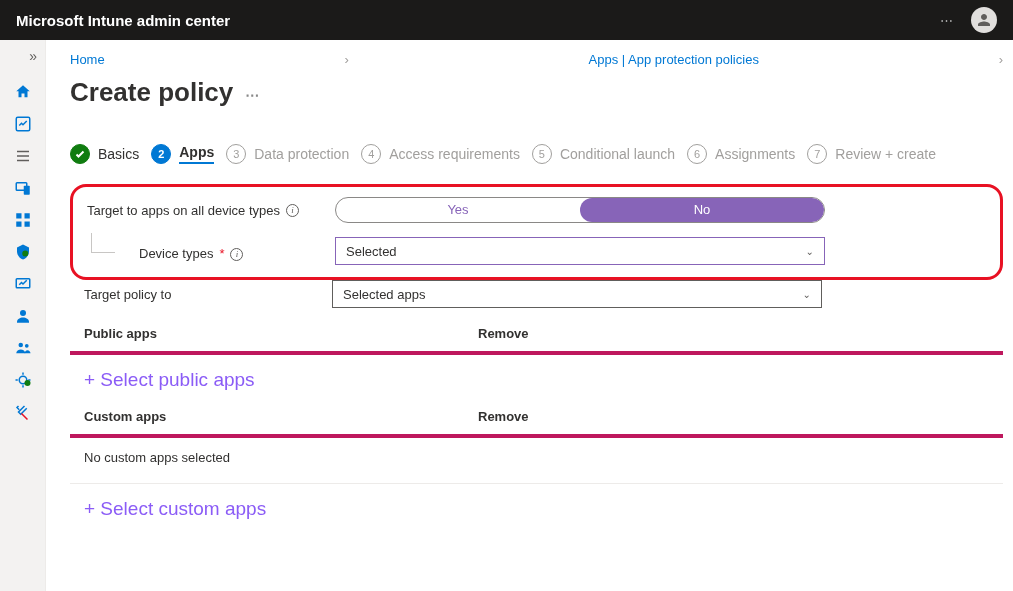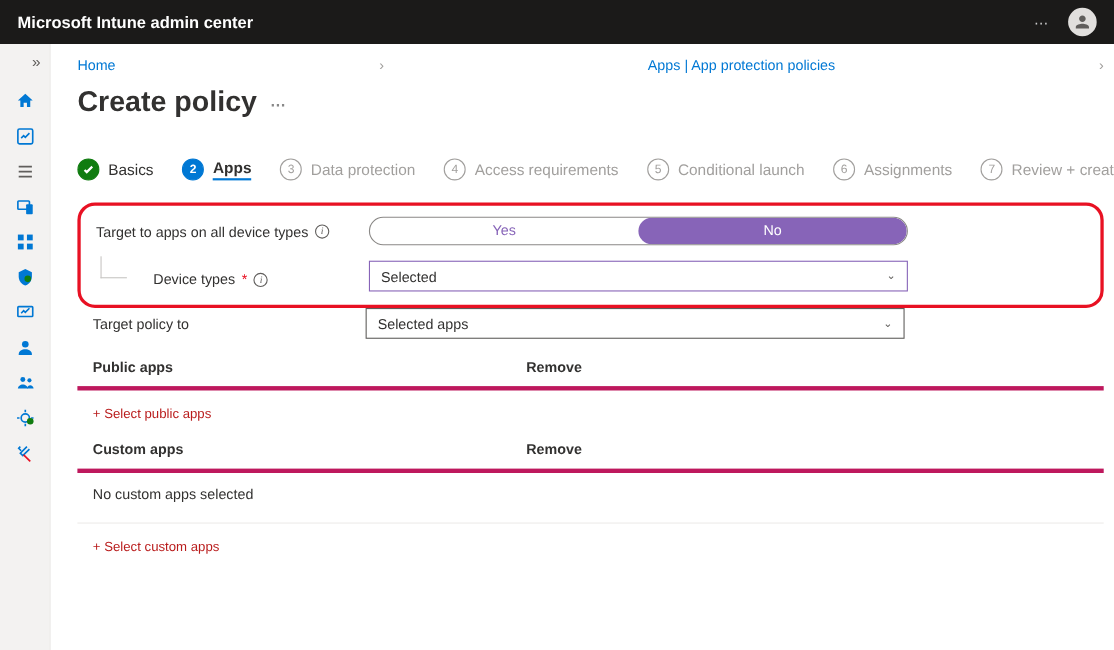--- a/index.html
+++ b/index.html
@@ -22,21 +22,21 @@
 
   
   .main { flex: 1; padding: 12px 10px 0 24px; overflow-y: auto; }
   .breadcrumb { font-size: 13px; color: #605e5c; margin-bottom: 10px; display: flex; align-items: center; gap: 6px; justify-content: space-between; }
   .breadcrumb a { color: #0078d4; text-decoration: none; cursor: pointer; }
   .breadcrumb .sep { color: #a19f9d; }
   .page-title { font-size: 26px; font-weight: 600; margin-bottom: 4px; display: flex; align-items: center; gap: 12px; }
   .page-title .more { color: #888; font-size: 14px; cursor: pointer; position: relative; top: 2px;}
 
   
-  .steps { display: flex; align-items: center; gap: 26px; margin: 36px 0 20px 0; font-size: 14px; flex-wrap: nowrap;}
+  .steps { display: flex; align-items: center; gap: 12px; margin: 36px 0 20px 0; font-size: 14px; flex-wrap: nowrap;}
   .step { display: flex; align-items: center; gap: 8px; color: #a19f9d; white-space: nowrap;}
   .step .circle { width: 20px; height: 20px; border-radius: 50%; border: 1px solid #a19f9d; display: flex; align-items: center; justify-content: center; font-size: 11px; color: #a19f9d; }
   .step.done .circle { background: #107c10; border-color: #107c10; color: #fff; }
   .step.done { color: #323130; }
   .step.active .circle { background: #0078d4; border-color: #0078d4; color: #fff; font-weight: 600; }
   .step.active { color: #323130; font-weight: 600; }
   .step.active .label { border-bottom: 2px solid #0078d4; padding-bottom: 2px;}
 
   .desc { font-size: 13px; margin-bottom: 18px; }
   
@@ -64,21 +64,21 @@
   .dropdown .chev { font-size: 10px; color: #605e5c; }
 
   
   .plain-row { display: flex; align-items: center; margin: 0 0 18px 0; padding: 0 0 0 0;}
   .plain-row .form-label { width: 262px; padding-left: 14px;}
 
   
   .apps-header { display: flex; padding: 0 0 10px 14px; border-bottom: 4px solid #be185d; font-weight: 600; font-size: 13px;}
   .apps-header .col1 { width: 394px; }
   .apps-body { padding: 12px 0 18px 14px; font-size: 13px; border-bottom: 1px solid #edebe9;}
-  .add-link { color: #b91c1c; font-size: 12px; padding: 14px 0 18px 14px; cursor: pointer;}
+  .add-link { color: #8b5cf6; font-size: 19px; padding: 14px 0 18px 14px; cursor: pointer;}
 
   .check-svg { width: 12px; height: 12px; }
 </style>
 </head>
 <body>
 
 <div class="top-header">
   <div class="title">Microsoft Intune admin center</div>
   <div class="right">
     <span class="dots">⋯</span>

